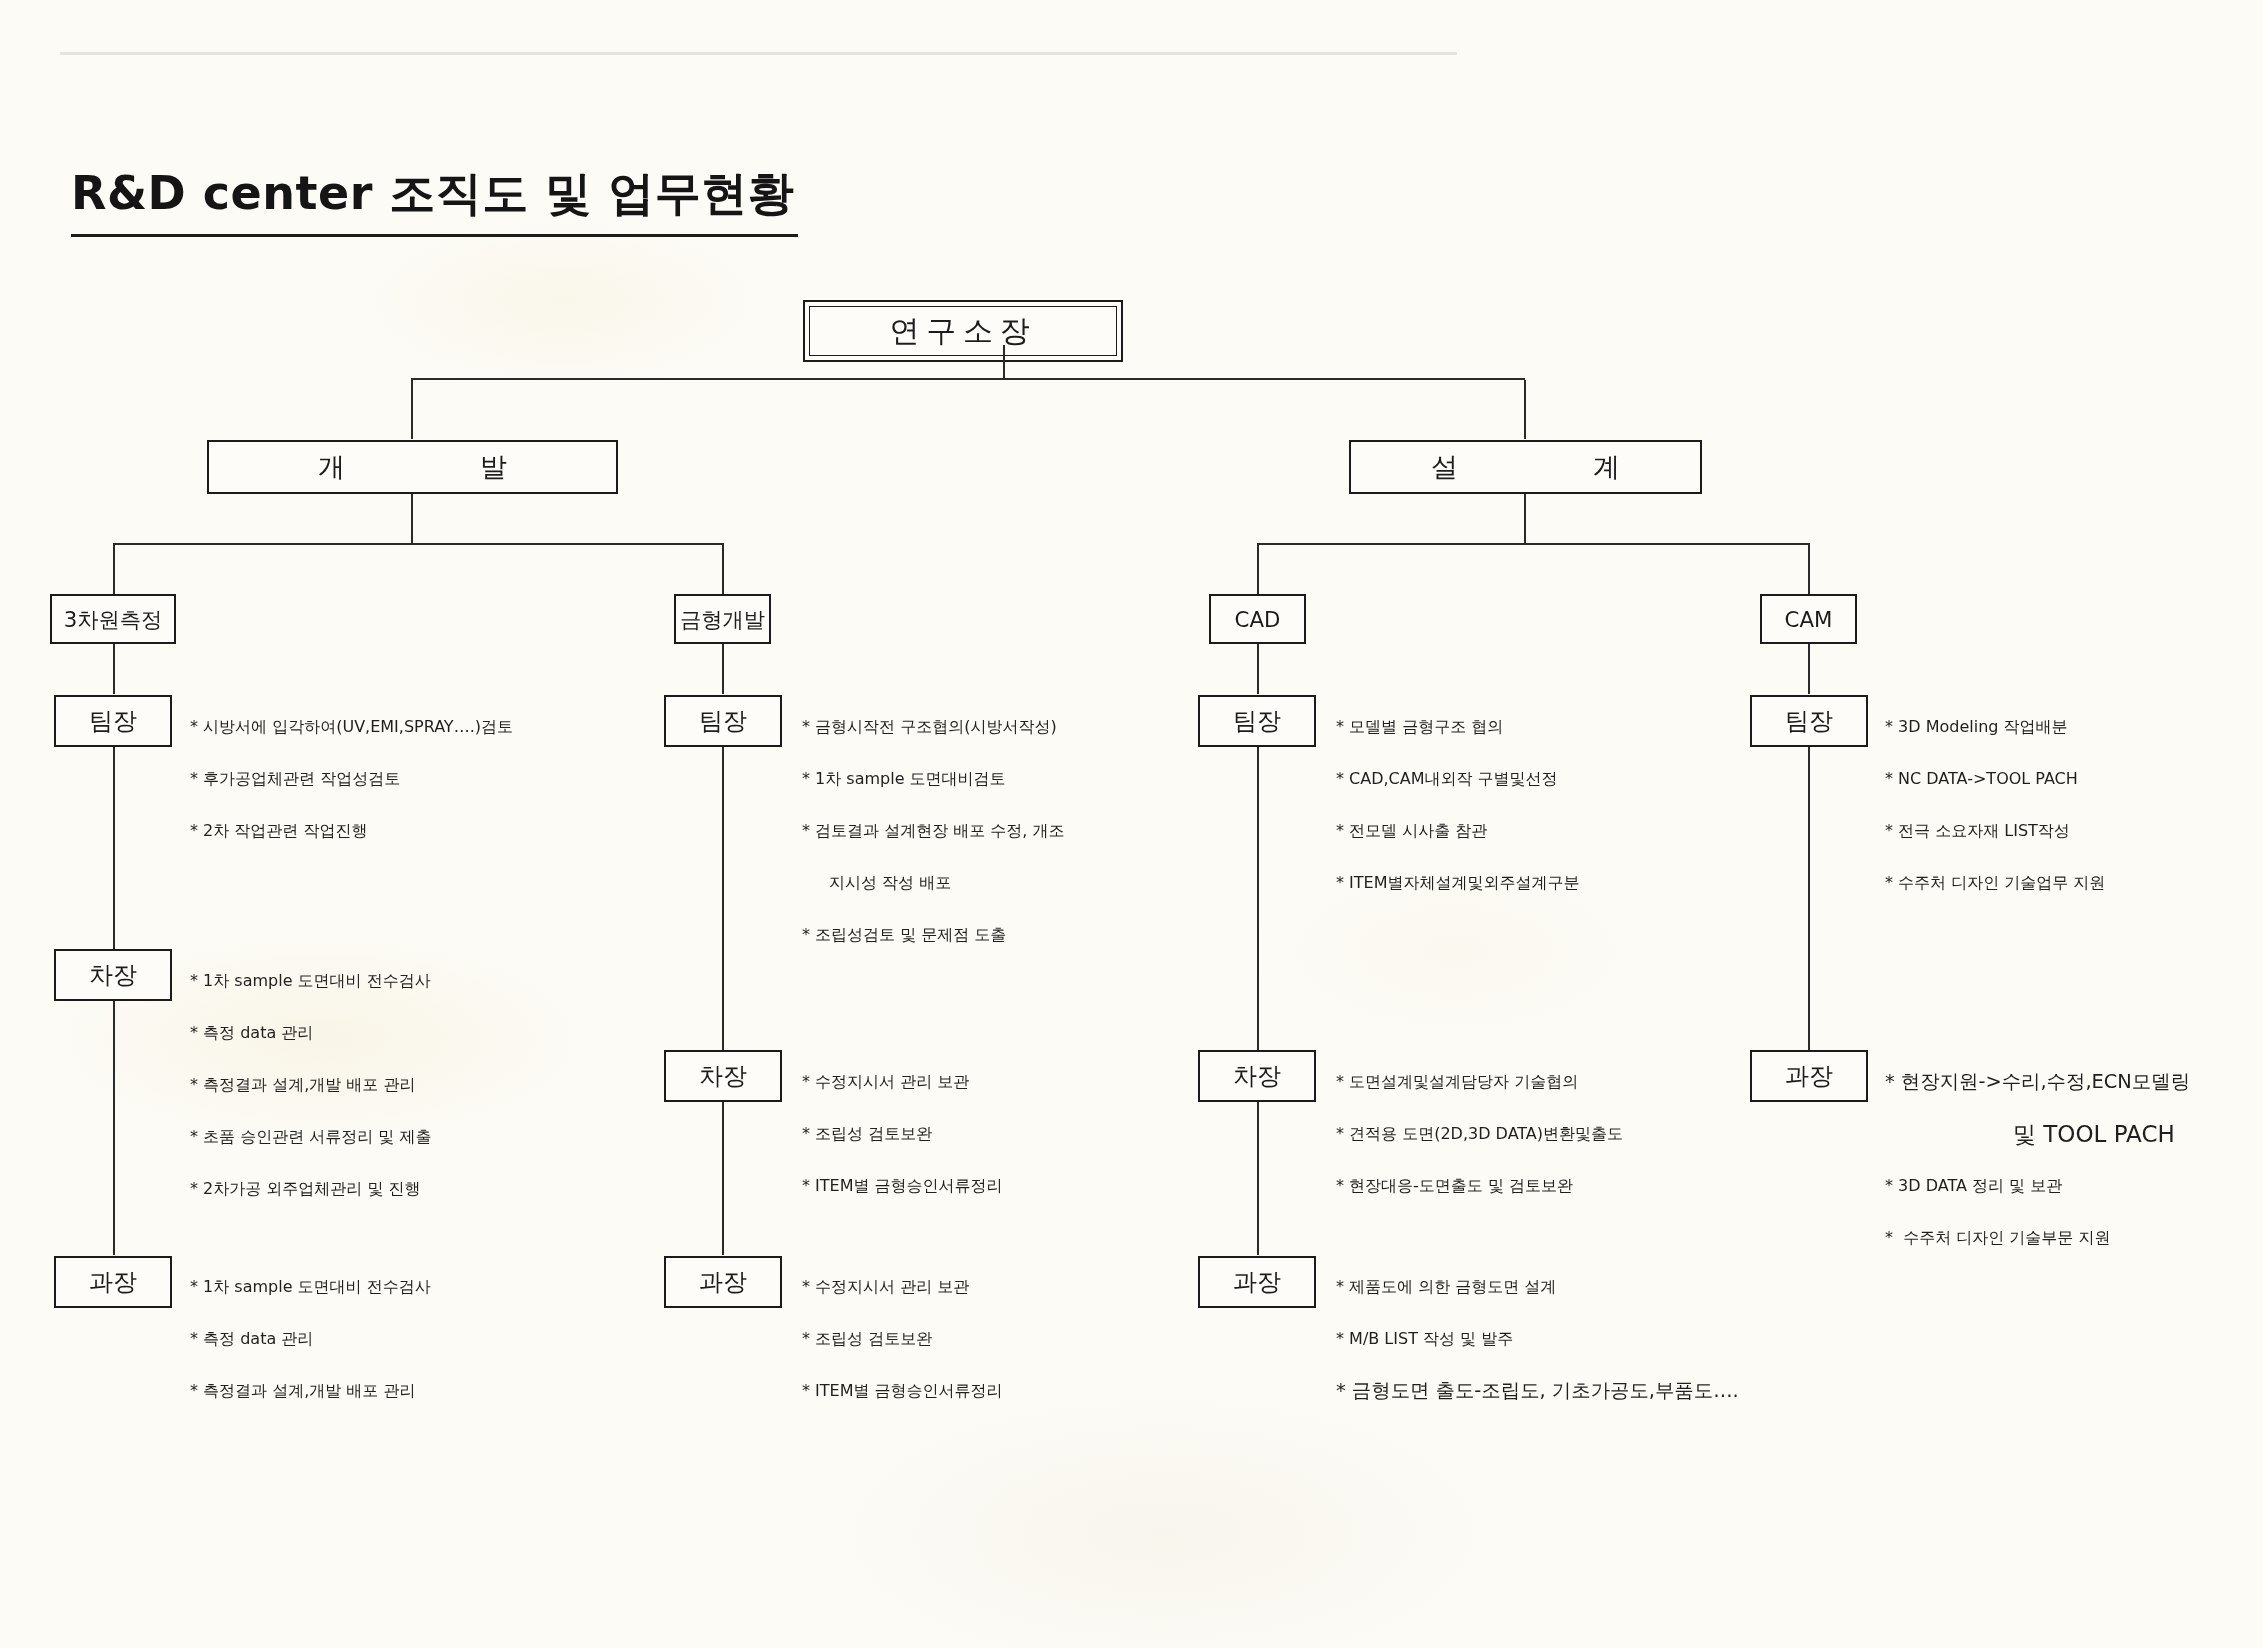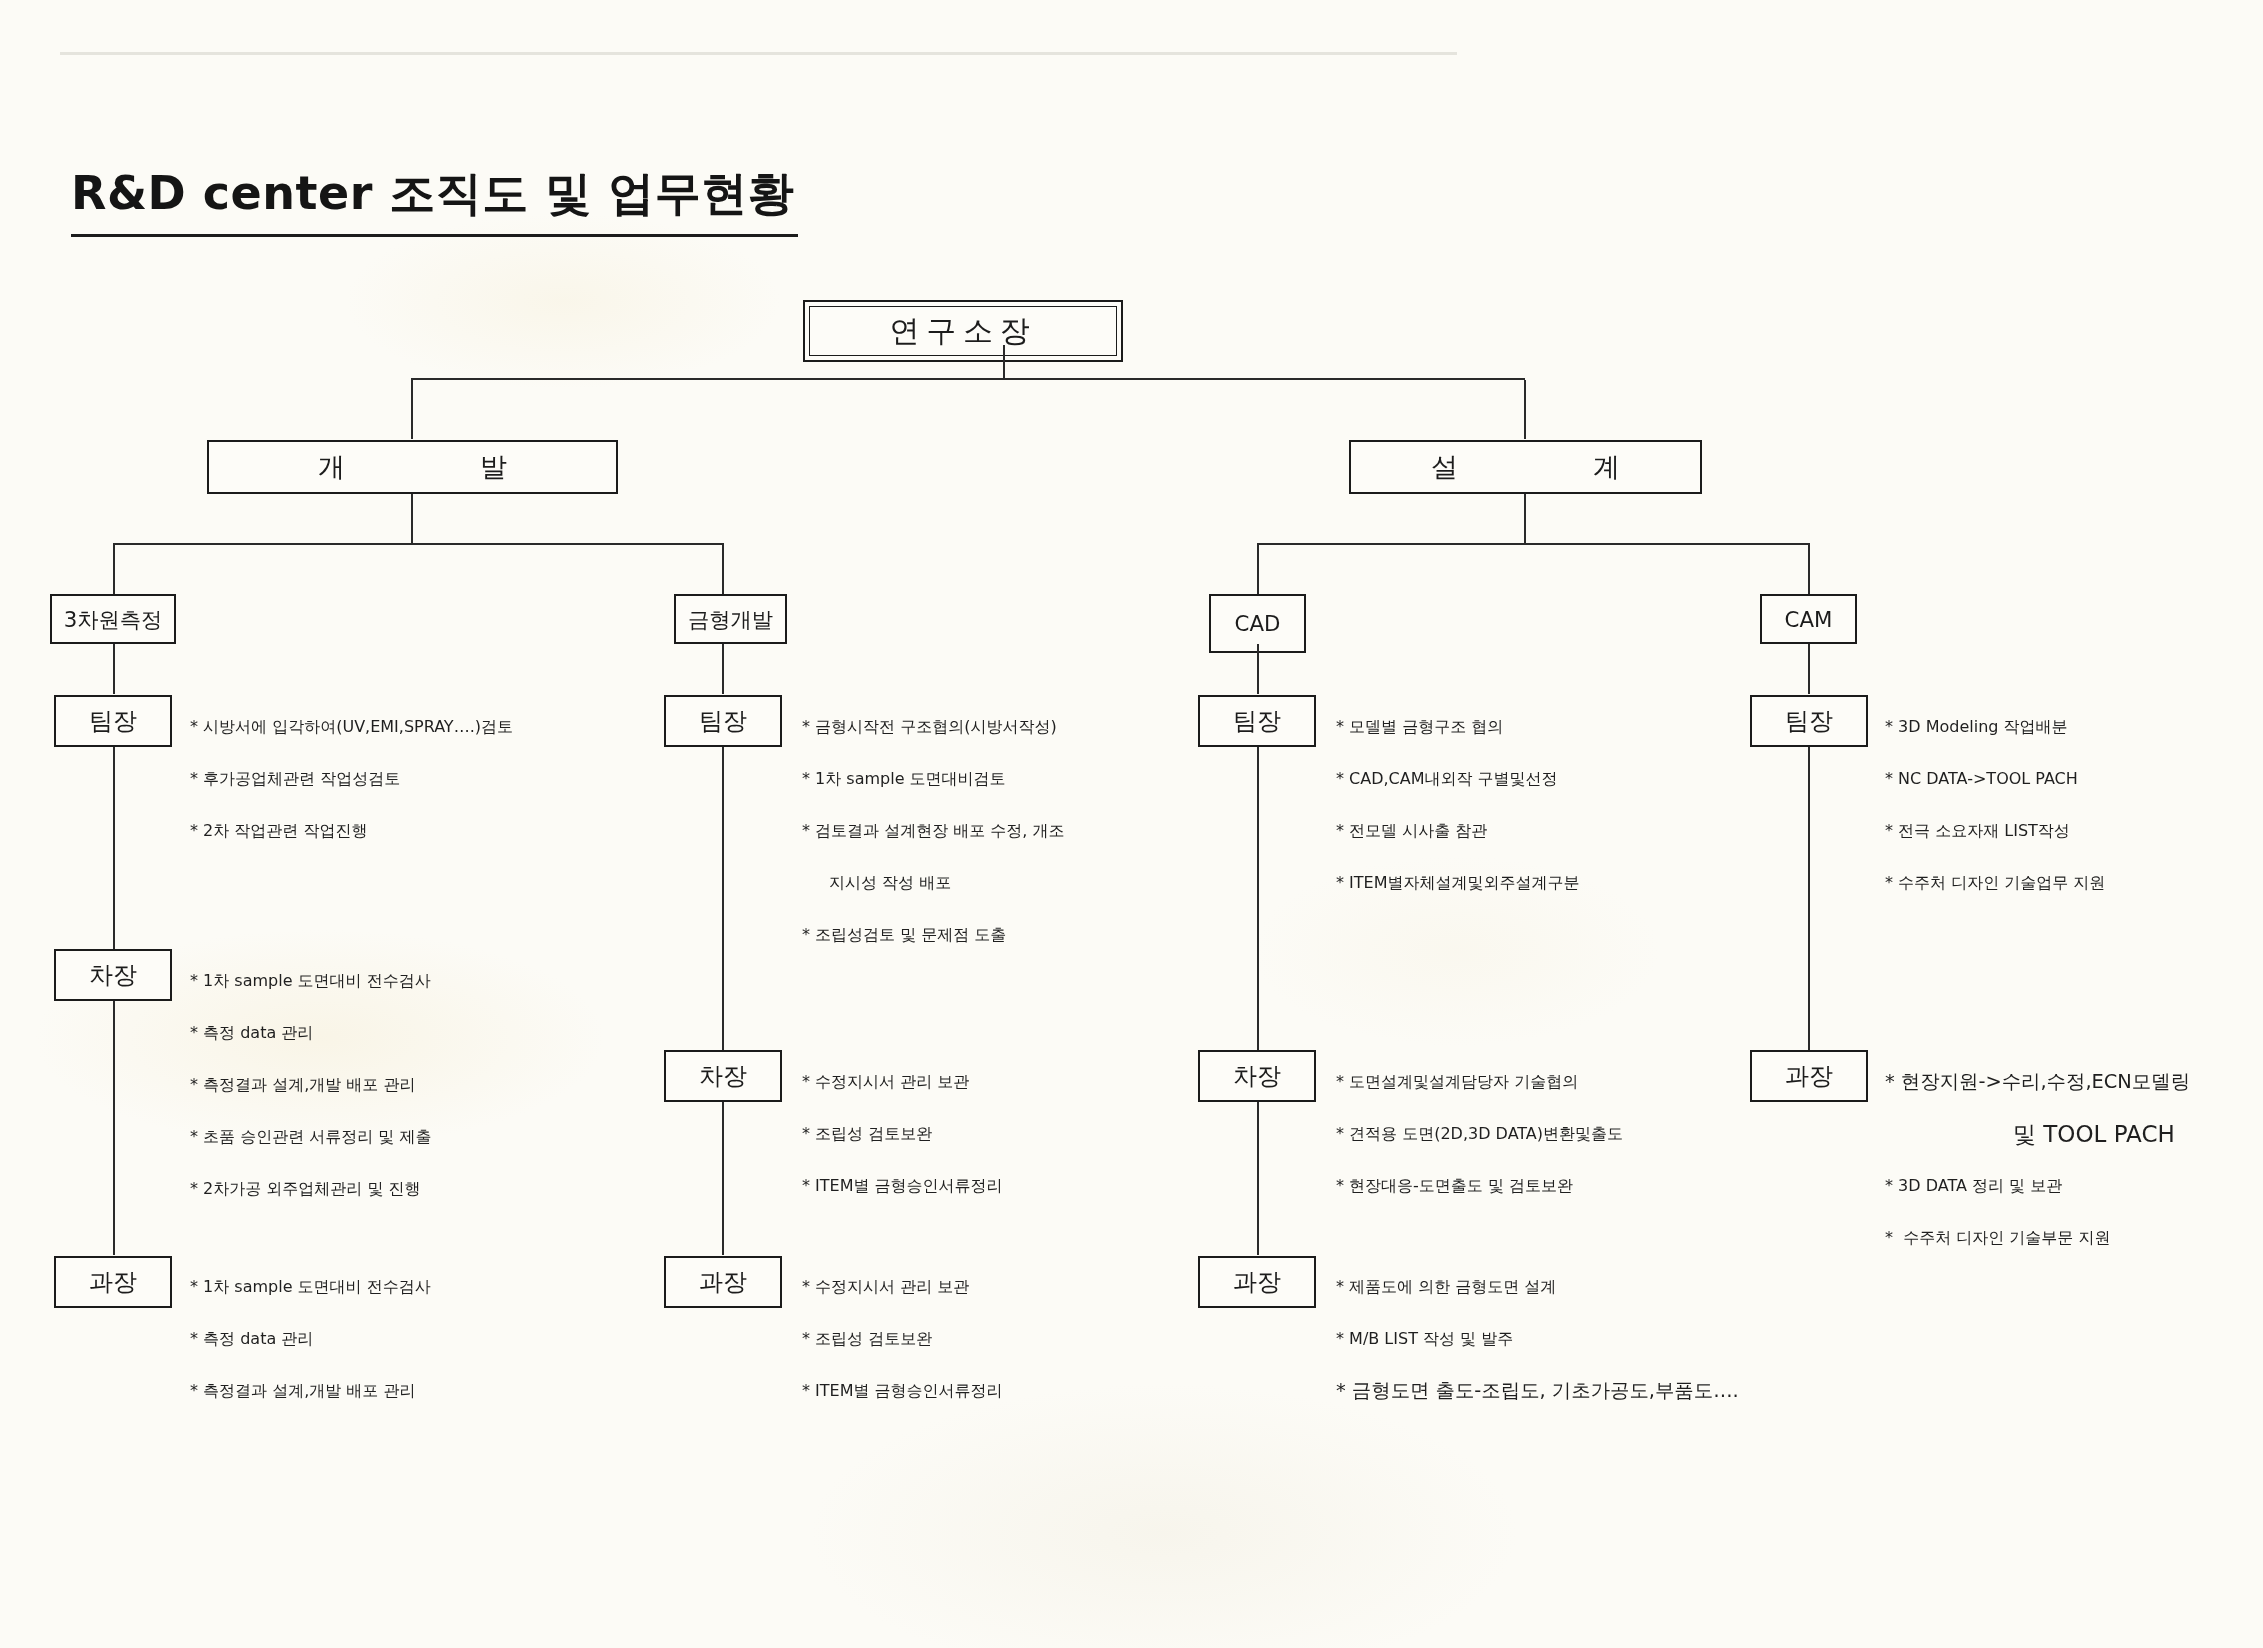--- a/index.html
+++ b/index.html
@@ -77,24 +77,24 @@
   <div class="hl" style="left:113px;top:543px;width:611px"></div>
   <div class="hl" style="left:1257px;top:543px;width:553px"></div>
   <div class="vl" style="left:113px;top:545px;height:49px"></div>
   <div class="vl" style="left:722px;top:545px;height:49px"></div>
   <div class="vl" style="left:1257px;top:545px;height:49px"></div>
   <div class="vl" style="left:1808px;top:545px;height:49px"></div>
 
   <div class="box dept" style="left:50px;top:594px;width:126px;height:50px">
     <span>3차원측정</span>
   </div>
-  <div class="box dept" style="left:674px;top:594px;width:113px;height:50px">
+  <div class="box dept" style="left:674px;top:594px;width:97px;height:50px">
     <span>금형개발</span>
   </div>
-  <div class="box dept" style="left:1209px;top:594px;width:97px;height:59px">
+  <div class="box dept" style="left:1209px;top:594px;width:97px;height:50px">
     <span>CAD</span>
   </div>
   <div class="box dept" style="left:1760px;top:594px;width:97px;height:50px">
     <span>CAM</span>
   </div>
 
   <div class="vl" style="left:113px;top:644px;height:50px"></div>
   <div class="vl" style="left:722px;top:644px;height:50px"></div>
   <div class="vl" style="left:1257px;top:644px;height:50px"></div>
   <div class="vl" style="left:1808px;top:644px;height:50px"></div>

